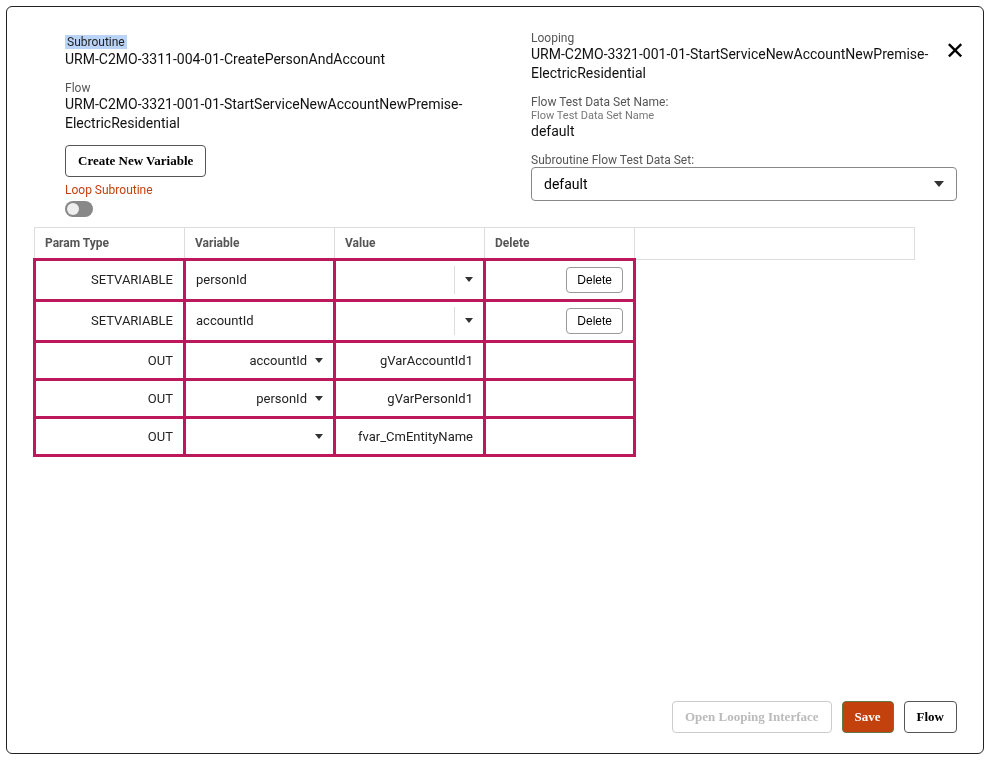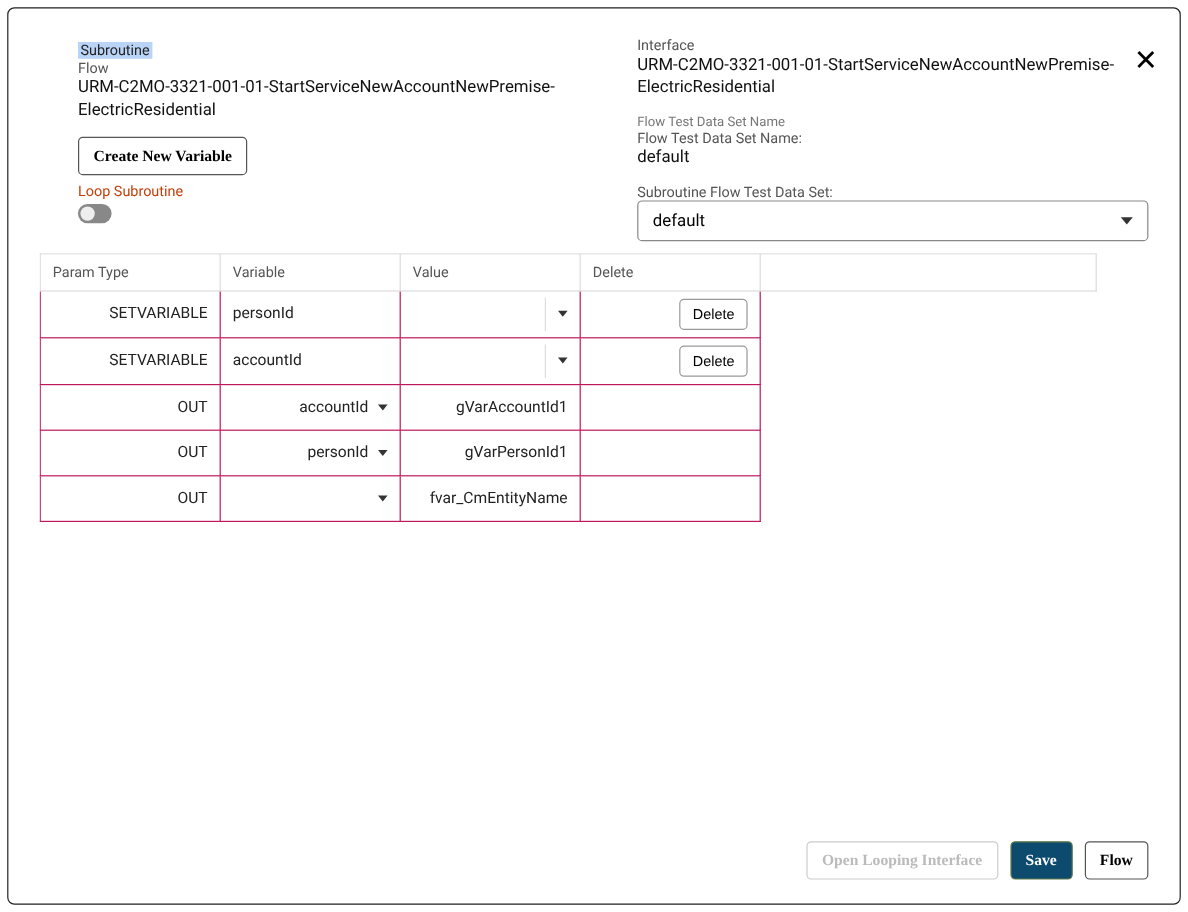--- a/index.html
+++ b/index.html
@@ -76,21 +76,21 @@
     display:inline-block;
     font-family:Liberation Serif, serif;
   }
   .btn-disabled {
     border: 1px solid #ccc;
     color: #bbb;
     background:#fff;
     cursor: default;
   }
   .btn-primary {
-    background: #0c4a6e;
+    background: #c2410c;
     border: 1px solid #5f7a48;
     color: #fff;
   }
   .loop-label {
     font-size: 12px;
     color: #c2410c;
     margin-top: 6px;
   }
   .toggle {
     width: 28px;
@@ -137,29 +137,29 @@
     flex:1;
     overflow:auto;
   }
   table.grid {
     border-collapse: collapse;
     font-size: 13px;
     color:#222;
   }
   table.grid th {
     text-align:left;
-    font-weight: 400;
+    font-weight: 700;
     font-size: 12px;
     color:#555;
     padding: 8px 10px;
     border:1px solid #ddd;
     background:#fff;
   }
   table.grid td {
-    border:1px solid #be185d;
+    border:3px solid #be185d;
     padding: 6px 10px;
     height: 38px;
     vertical-align: middle;
   }
   .col-param { width: 150px; text-align:right; padding-right:12px; }
   .col-var   { width: 150px; }
   .col-value { width: 150px; }
   .col-del   { width: 150px; text-align:right; }
   .sel-cell {
     display:flex; align-items:center; justify-content:flex-end; gap:8px;
@@ -199,36 +199,37 @@
 <body>
 
 <div class="modal">
 
   <button class="close-btn">✕</button>
 
 
   <div class="columns">
     <div class="col">
       <span class="highlighted-label">Subroutine</span>
+      <div class="value-txt">URM-C2MO-3311-004-01-CreatePersonAndAccount</div>
 
       <span class="label-sm">Flow</span>
       <div class="value-txt">URM-C2MO-3321-001-01-StartServiceNewAccountNewPremise-ElectricResidential</div>
 
       <button class="btn">Create New Variable</button>
 
       <div class="loop-label">Loop Subroutine</div>
       <div class="toggle"></div>
     </div>
 
     <div class="col">
-      <span class="label-sm">Interface</span>
+      <span class="label-sm">Looping</span>
       <div class="value-txt">URM-C2MO-3321-001-01-StartServiceNewAccountNewPremise-ElectricResidential</div>
 
+      <span class="label-sm">Flow Test Data Set Name:</span>
       <span class="label-sm" style="font-size:11px;color:#777;">Flow Test Data Set Name</span>
-      <span class="label-sm">Flow Test Data Set Name:</span>
       <div class="value-txt">default</div>
 
       <span class="label-sm">Subroutine Flow Test Data Set:</span>
       <div class="select-box">
         <span>default</span>
         <span class="caret"></span>
       </div>
     </div>
   </div>
 

